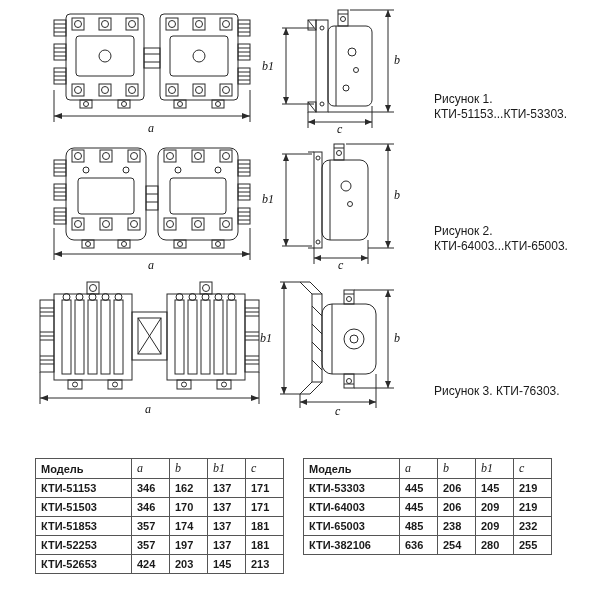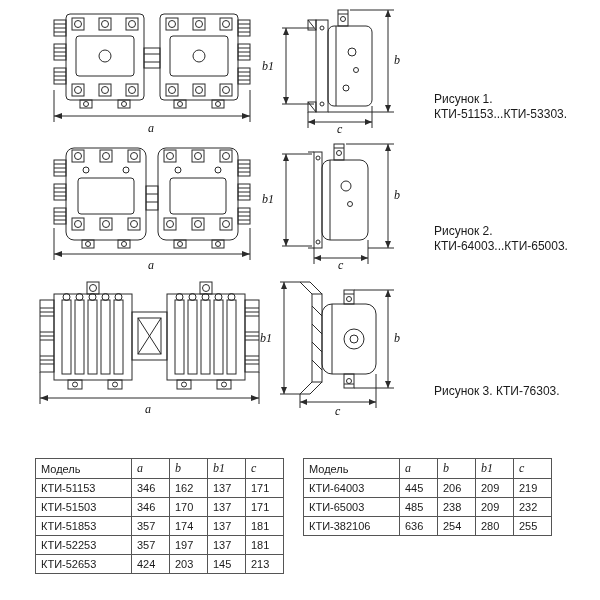--- a/index.html
+++ b/index.html
@@ -6,21 +6,21 @@
   #page{position:relative;width:600px;height:600px;background:#ffffff;overflow:hidden;
         font-family:"Liberation Sans",sans-serif;color:#1a1a1a;}
   .fig{position:absolute;}
   svg.draw rect, svg.draw line, svg.draw circle, svg.draw path, svg.draw polyline{
     stroke:#2b2b2b;stroke-width:1;fill:none;}
   svg.draw polygon.ar{fill:#2b2b2b;stroke:none;}
   svg.draw text.t{fill:#111;stroke:none;font:italic 12px "Liberation Serif",serif;}
   .caption{position:absolute;font-size:12px;line-height:15px;color:#1a1a1a;}
   table.dims{position:absolute;border-collapse:collapse;font-size:11px;}
   table.dims th, table.dims td{border:1px solid #555;padding:2px 5px;height:14px;
-      text-align:left;font-weight:normal;white-space:nowrap;}
+      text-align:left;font-weight:bold;white-space:nowrap;}
   table.dims col.model{width:96px;} table.dims col.num{width:38px;}
   table.dims th.dimhdr{font:italic 12px "Liberation Serif",serif;}
 </style>
 </head>
 <body>
 
 <div id="page">
 
   <div class="fig" style="left:52px;top:6px">
   <svg class="draw" width="200" height="130" viewBox="0 0 200 130">
@@ -510,20 +510,27 @@
       </colgroup>
     <tbody>
         <tr>
       <th>Модель</th>
       <th class="dimhdr">a</th>
       <th class="dimhdr">b</th>
       <th class="dimhdr">b1</th>
       <th class="dimhdr">c</th>
     </tr>
     <tr>
+      <td>КТИ-53303</td>
+      <td>445</td>
+      <td>206</td>
+      <td>145</td>
+      <td>219</td>
+    </tr>
+    <tr>
       <td>КТИ-64003</td>
       <td>445</td>
       <td>206</td>
       <td>209</td>
       <td>219</td>
     </tr>
     <tr>
       <td>КТИ-65003</td>
       <td>485</td>
       <td>238</td>

